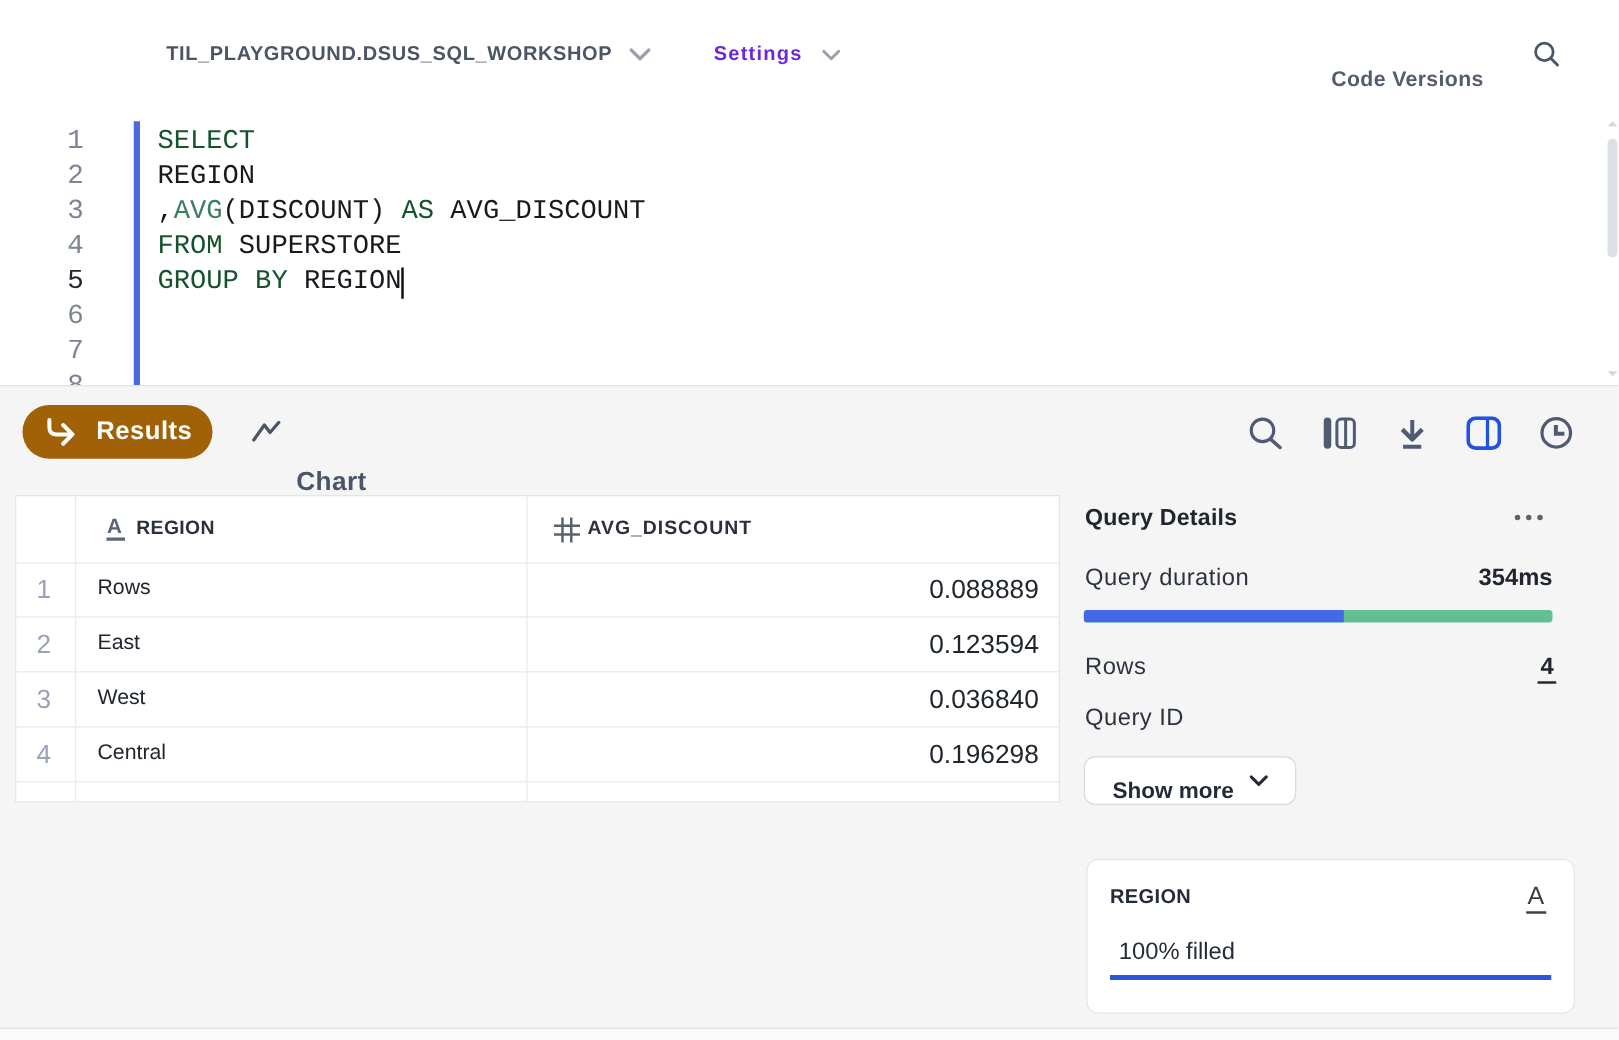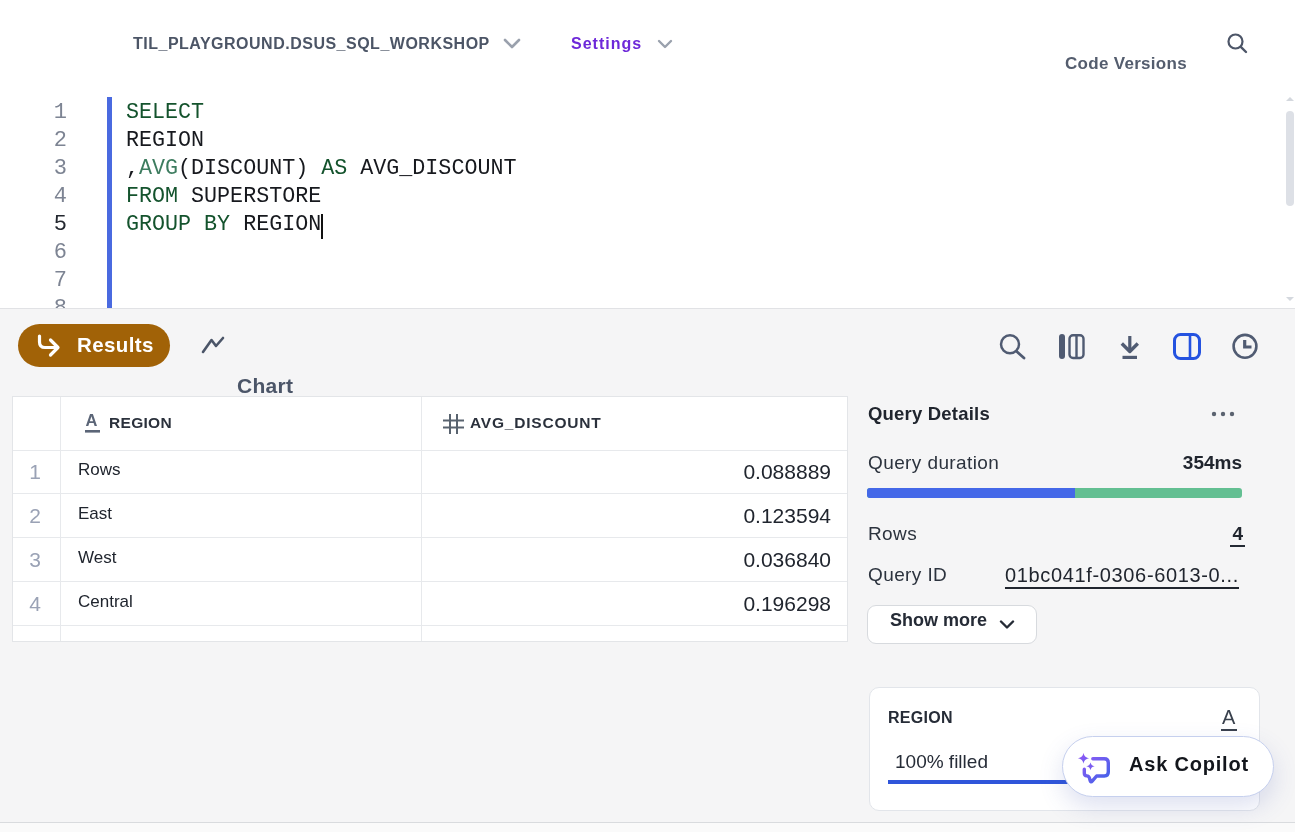--- a/index.html
+++ b/index.html
@@ -46,21 +46,21 @@
   .cell-r { position:absolute; right:16px; font-size:21px; color:#20252e; text-align:right; }
 
   
   .qd-title { left:868px; top:403px; font-size:18.5px; font-weight:700; color:#20252e; letter-spacing:0.2px; }
   .qd-lbl { position:absolute; left:868px; font-size:19px; color:#2c333e; letter-spacing:0.4px; }
   .qd-val { position:absolute; font-size:19px; font-weight:700; color:#20252e; }
   .qd-bar { left:867px; top:488px; width:375px; height:10px; border-radius:3px; overflow:hidden; background:#63bf92; }
   .qd-bar .blue { position:absolute; left:0; top:0; width:208px; height:10px; background:#4468e8; }
   .show-more { left:867px; top:605px; width:170px; height:39px; background:#fff; border:1px solid #d7dade;
     border-radius:9px; font-size:18px; font-weight:700; color:#252b36; }
-  .show-more span { position:absolute; left:22px; top:4px; }
+  .show-more span { position:absolute; left:22px; top:16px; }
 
   
   .region-card { left:869px; top:687px; width:391px; height:124px; background:#fff;
     border:1px solid #e2e5ea; border-radius:10px; }
   .rc-title { left:888px; top:709px; font-size:16px; font-weight:700; color:#262c37; letter-spacing:0.3px; }
   .rc-filled { left:895px; top:751px; font-size:19px; color:#262c37; }
   .rc-bar { left:888px; top:780px; width:353px; height:4px; background:#2f55da; }
 
   
   .copilot { left:1062px; top:736px; width:212px; height:61px; background:#fff;
@@ -190,47 +190,28 @@
   </svg>
   <div class="qd-lbl" style="top:452px;text-align:center;">Query duration</div>
   <div class="qd-val" style="top:452px; right:53px;">354ms</div>
   <div class="abs qd-bar">
       <div class="blue"></div>
     </div>
   <div class="qd-lbl" style="top:523px;">Rows</div>
   <div class="qd-val" style="top:523px; right:52px;">4</div>
   <div class="abs" style="left:1230px; top:545px; width:15px; height:2.2px; background:#242a34;"></div>
   <div class="qd-lbl" style="top:564px;">Query ID</div>
-  <div class="qd-val" style="top:564px; right:56px; font-weight:400; font-size:20px; letter-spacing:0.65px; text-decoration:underline; text-underline-offset:5px;">01bc041f-0306-6013-0...</div>
   <div class="abs show-more">
     <span>Show more</span>
     <svg style="position:absolute; left:131px; top:14px;" width="16" height="10" viewBox="0 0 16 10">
       <path d="M2 1.5 L8 7.5 L14 1.5" fill="none" stroke="#252b36" stroke-width="2.4" stroke-linecap="round" stroke-linejoin="round"></path>
     </svg>
   </div>
 
   <div class="abs region-card"></div>
   <div class="abs rc-title">REGION</div>
   <div class="abs" style="left:1222px; top:706px; font-size:20px; color:#39414d;">A</div>
   <div class="abs" style="left:1221px; top:729px; width:16px; height:2.4px; background:#39414d;"></div>
   <div class="abs rc-filled">100% filled</div>
   <div class="abs rc-bar"></div>
 
-  <div class="abs copilot">
-    <svg style="position:absolute; left:14px; top:11px;" width="36" height="36" viewBox="0 0 36 36">
-      <defs>
-        <linearGradient id="cpg" x1="0" y1="0" x2="1" y2="1">
-          <stop offset="0" stop-color="#8a5bf4"></stop>
-          <stop offset="1" stop-color="#3f62e8"></stop>
-        </linearGradient>
-        <linearGradient id="cpg2" x1="0" y1="0" x2="0.6" y2="1">
-          <stop offset="0" stop-color="#9a55f4"></stop>
-          <stop offset="1" stop-color="#6f5cf2"></stop>
-        </linearGradient>
-      </defs>
-      <path d="M6.5 4.85 C7.2 8.25 8.45 9.5 12.3 10.3 C8.45 11.1 7.2 12.35 6.5 15.75 C5.8 12.35 4.55 11.1 0.7 10.3 C4.55 9.5 5.8 8.25 6.5 4.85 Z" fill="url(#cpg2)"></path>
-      <path d="M13.5 14.3 C14 16.75 14.9 17.65 17.7 18.25 C14.9 18.85 14 19.75 13.5 22.2 C13 19.75 12.1 18.85 9.3 18.25 C12.1 17.65 13 16.75 13.5 14.3 Z" fill="#7b5cf0"></path>
-      <path d="M15.8 10.7 L27.3 10.7 Q31.3 10.7 31.3 14.7 L31.3 24 Q31.3 28 27.3 28 L19.6 28 L15.2 33.2 Q13.8 34.8 13.2 32.7 L12.4 29.9 Q11.9 28.1 9.8 27.9 Q7.3 27.7 7.3 24.9 L7.3 21.3" fill="none" stroke="url(#cpg)" stroke-width="3.4" stroke-linecap="round" stroke-linejoin="round"></path>
-    </svg>
-    <div class="cp-txt">Ask Copilot</div>
-  </div>
 
 </div>
 
 </body></html>

